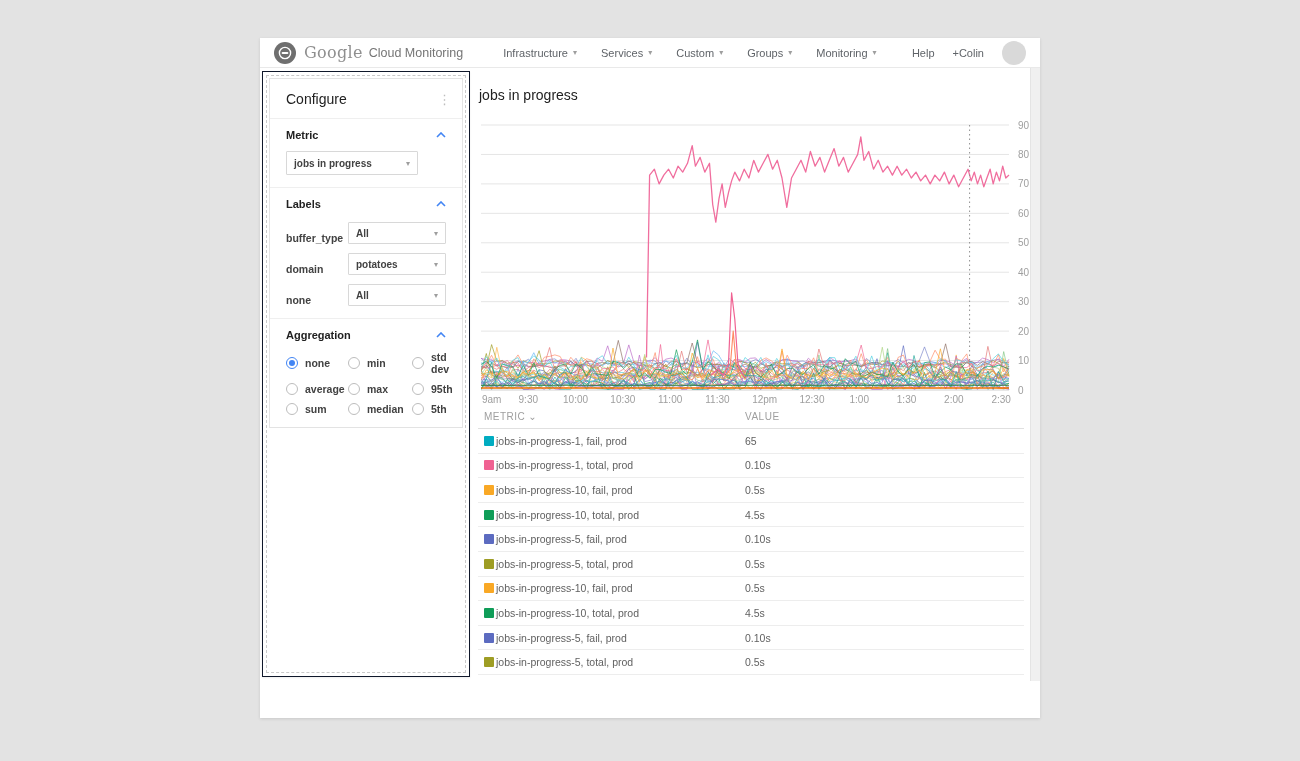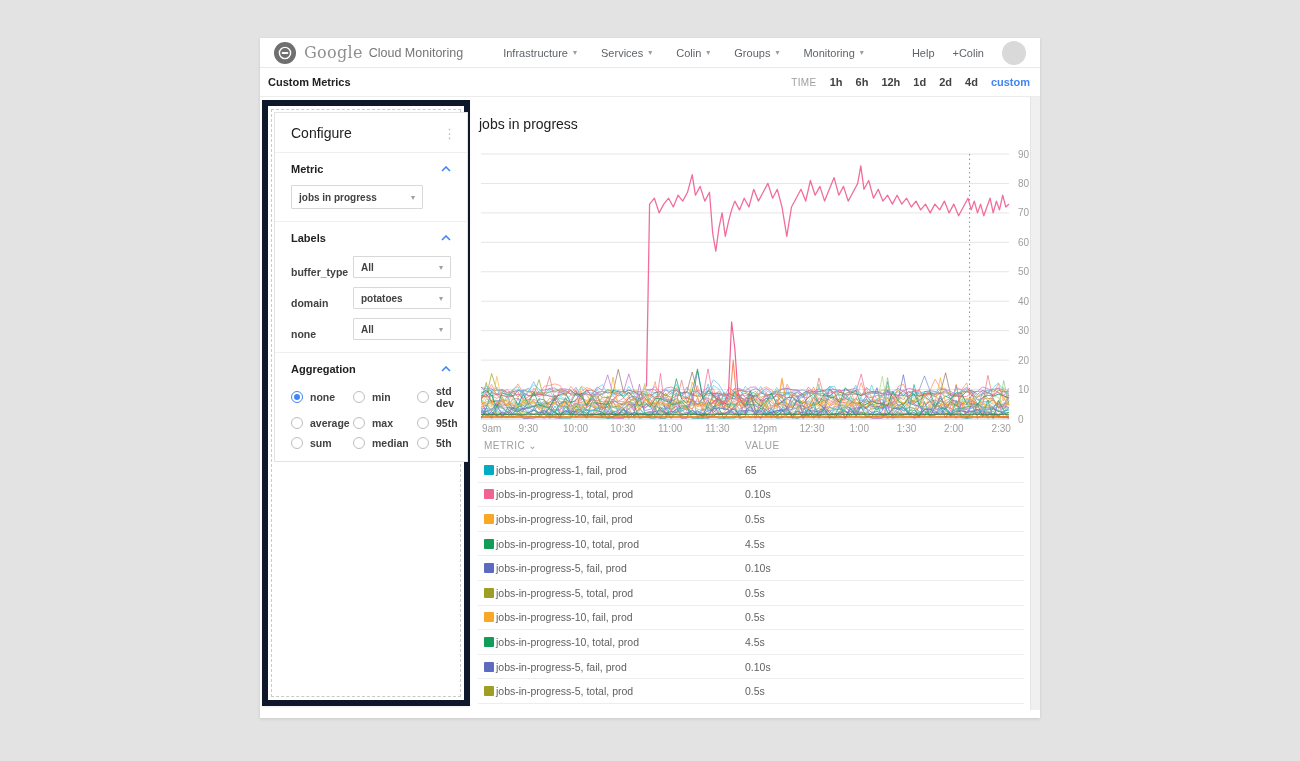--- a/index.html
+++ b/index.html
@@ -24,21 +24,21 @@
   .page-title { font-size:11px; font-weight:bold; color:#212121; }
   .time-sel { margin-left:auto; display:flex; align-items:center; gap:13px; }
   .time-label { font-size:10px; color:#9e9e9e; letter-spacing:.4px; }
   .time-range { font-size:11px; font-weight:bold; color:#424242; cursor:pointer; }
   .time-custom { font-size:11px; font-weight:bold; cursor:pointer; }
 
   
   .body { position:relative; height:613px; }
 
   
-  .sidebar { position:absolute; left:2px; top:3px; width:208px; height:606px; background:#fff; border:6px solid #0f172a; box-shadow:0 1px 2px rgba(0,0,0,.07); }
+  .sidebar { position:absolute; left:2px; top:3px; width:208px; height:606px; background:#fff; border:1px solid #0f172a; box-shadow:0 1px 2px rgba(0,0,0,.07); }
   .sidebar::before { content:""; position:absolute; inset:3px; border:1px dashed #c9c9c9; pointer-events:none; }
   .config-card { position:absolute; left:6px; top:6px; width:194px; background:#fff; border:1px solid #e3e3e3; }
   .card-hd { display:flex; align-items:center; justify-content:space-between; padding:12px 14px 11px 16px; border-bottom:1px solid #efefef; }
   .card-title { font-size:14px; color:#212121; }
   .dots { color:#bdbdbd; font-size:13px; line-height:1; letter-spacing:0; cursor:pointer; width:10px; text-align:center; }
   .section { padding:10px 16px 12px 16px; border-bottom:1px solid #efefef; }
   .section:last-child { border-bottom:none; }
   .sec-hd { display:flex; align-items:center; justify-content:space-between; }
   .sec-label { font-size:11px; font-weight:bold; color:#212121; }
   .chev { cursor:pointer; display:flex; }
@@ -90,54 +90,39 @@
     <div class="nav" id="nav">
         <div class="nav-item">
           <span>Infrastructure</span>
           <span class="caret">▾</span>
         </div>
         <div class="nav-item">
           <span>Services</span>
           <span class="caret">▾</span>
         </div>
         <div class="nav-item">
-          <span>Colin</span>
+          <span>Custom</span>
           <span class="caret">▾</span>
         </div>
         <div class="nav-item">
           <span>Groups</span>
           <span class="caret">▾</span>
         </div>
         <div class="nav-item">
           <span>Monitoring</span>
           <span class="caret">▾</span>
         </div>
       </div>
     <div class="hdr-right">
       <span class="hdr-link">Help</span>
       <span class="hdr-link">+Colin</span>
       <span class="avatar"></span>
     </div>
   </div>
 
-  <div class="subhdr">
-    <span class="page-title">Custom Metrics</span>
-    <div class="time-sel">
-      <span class="time-label">TIME</span>
-      <span id="time-ranges" style="display:flex;gap:13px;">
-          <span class="time-range">1h</span>
-          <span class="time-range">6h</span>
-          <span class="time-range">12h</span>
-          <span class="time-range">1d</span>
-          <span class="time-range">2d</span>
-          <span class="time-range">4d</span>
-        </span>
-      <span class="time-custom" id="time-custom" style="color: rgb(66, 133, 244);">custom</span>
-    </div>
-  </div>
 
   <div class="body">
 
     <div class="sidebar">
       <div class="config-card">
         <div class="card-hd">
           <span class="card-title">Configure</span>
           <span class="dots">⋮</span>
         </div>
 

